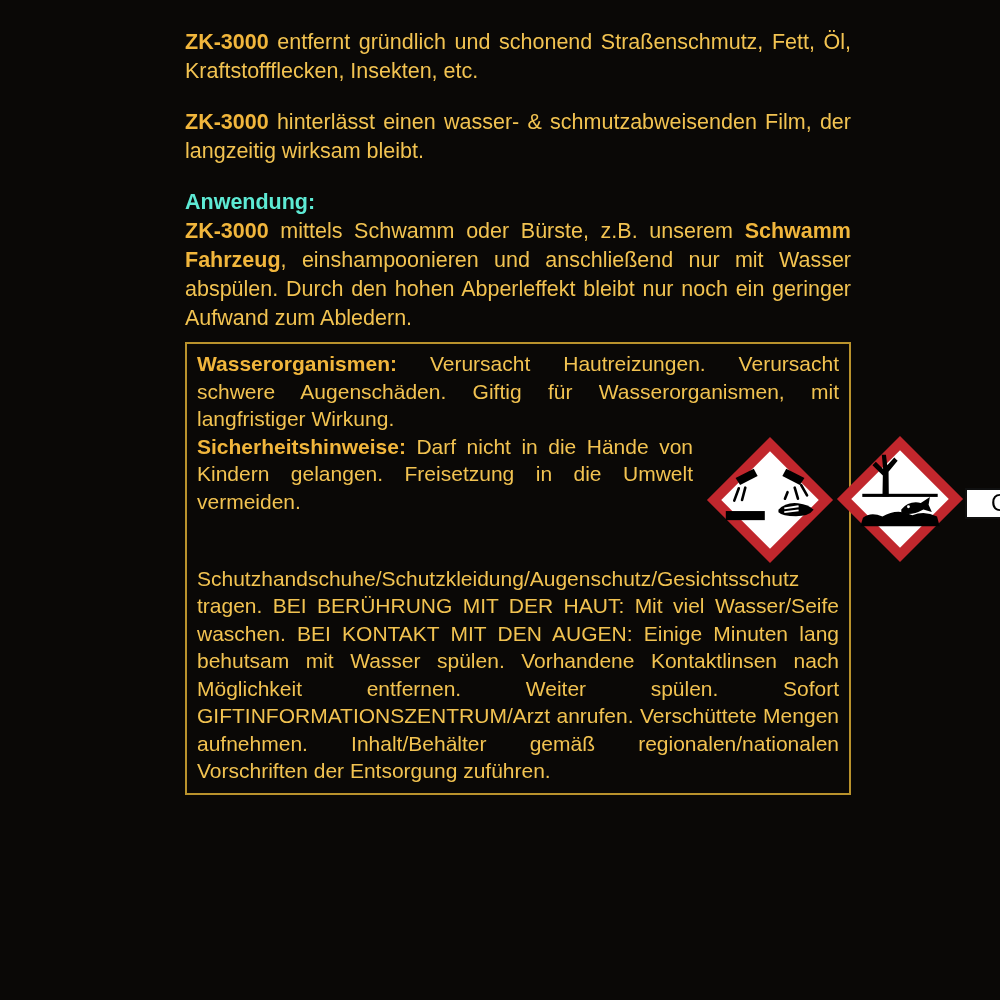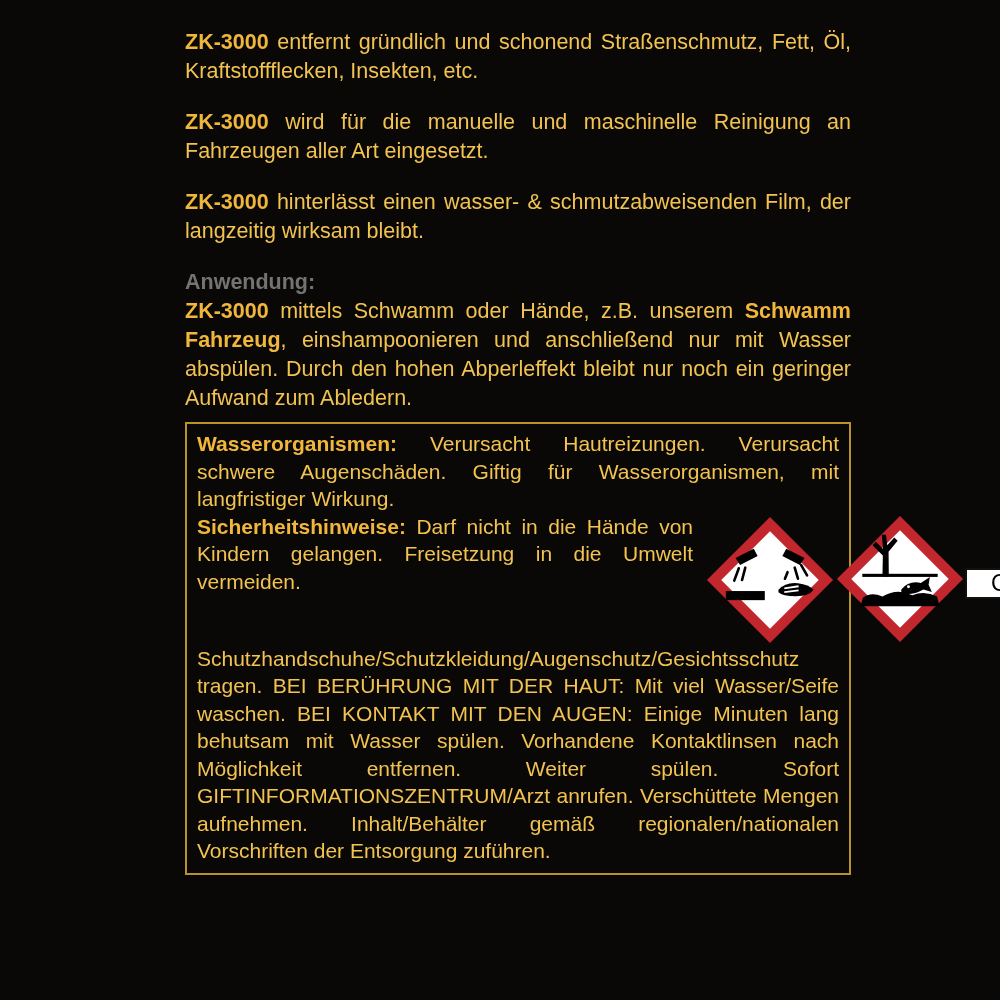--- a/index.html
+++ b/index.html
@@ -12,21 +12,21 @@
   .page{position:relative;width:884px;height:1000px;background:#0a0806;}
   .content{
     position:absolute;left:185px;top:28px;width:666px;
     color:#f2c351;
     font-size:21.5px;line-height:29px;
     text-align:justify;
   }
   b,.brand{color:#f1b63c;font-weight:bold;}
   p{margin:0;}
   .para{margin:0 0 22px 0;}
-  .heading{color:#737373;font-weight:bold;margin:0;}
+  .heading{color:#5eead4;font-weight:bold;margin:0;}
   .tight{margin:0;}
   .hazard-box{
     display:flow-root;
     margin-top:9px;
     border:2px solid #b9922c;
     padding:6px 10px 8px 10px;
     font-size:21px;line-height:27.5px;
   }
   .box-para{margin:0;}
   .picto-col{
@@ -51,27 +51,26 @@
 </style>
 </head>
 <body>
 
 <div class="page">
   <div class="content">
 
     <p class="para"><b class="brand">ZK-3000</b> <span>entfernt gründlich und schonend Straßenschmutz, Fett, Öl, Kraftstoffflecken, Insekten, etc.</span></p>
 
 
-    <p class="para"><b class="brand">ZK-3000</b> <span>wird für die manuelle und maschinelle Reinigung an Fahrzeugen aller Art eingesetzt.</span></p>
 
     <p class="para"><b class="brand">ZK-3000</b> <span>hinterlässt einen wasser- &amp; schmutzabweisenden Film, der langzeitig wirksam bleibt.</span></p>
 
     <div>
       <p class="heading">Anwendung:</p>
-      <p class="tight"><b class="brand">ZK-3000</b> <span>mittels Schwamm oder Hände, z.B. unserem</span> <b>Schwamm Fahrzeug</b><span>, einshampoonieren und anschließend nur mit Wasser abspülen. Durch den hohen Abperleffekt bleibt nur noch ein geringer Aufwand zum Abledern.</span></p>
+      <p class="tight"><b class="brand">ZK-3000</b> <span>mittels Schwamm oder Bürste, z.B. unserem</span> <b>Schwamm Fahrzeug</b><span>, einshampoonieren und anschließend nur mit Wasser abspülen. Durch den hohen Abperleffekt bleibt nur noch ein geringer Aufwand zum Abledern.</span></p>
     </div>
 
     <div class="hazard-box">
       <p class="box-para"><b>Wasserorganismen:</b> <span>Verursacht Hautreizungen. Verursacht schwere Augenschäden. Giftig für Wasserorganismen, mit langfristiger Wirkung.</span></p>
       <p class="box-para"><span class="picto-col">
             <svg viewBox="0 0 100 100" xmlns="http://www.w3.org/2000/svg">
             <path d="M50 1.5 L98.5 50 L50 98.5 L1.5 50 Z" fill="#c1272d"></path>
             <path d="M50 12.5 L87.5 50 L50 87.5 L12.5 50 Z" fill="#ffffff"></path>
             <g fill="#000000" stroke="none">
               <rect x="16" y="58.5" width="30" height="7"></rect>

